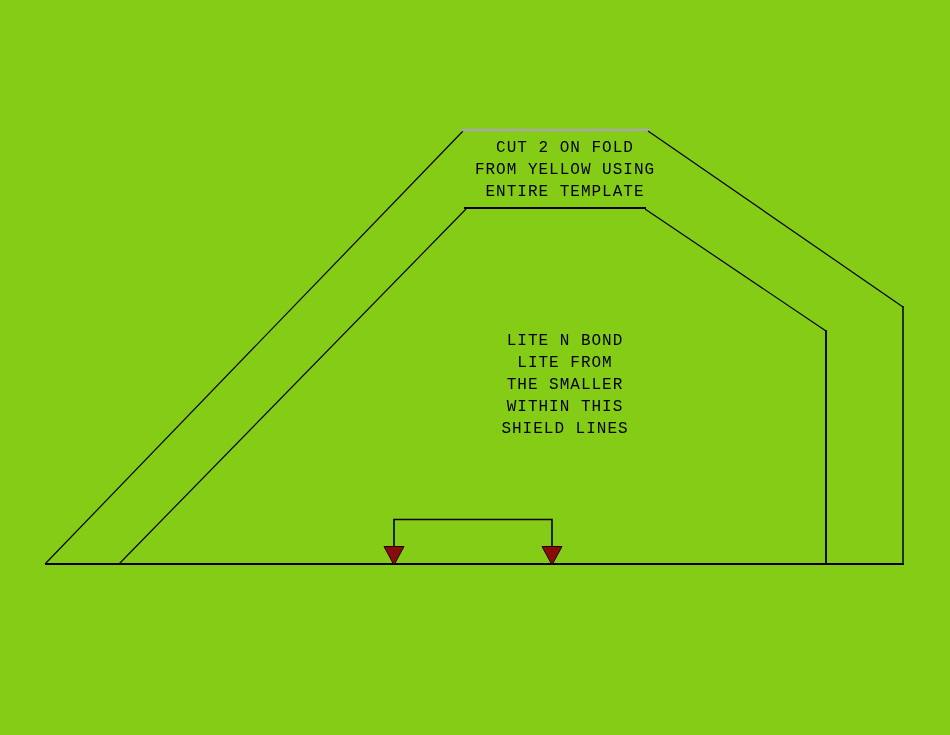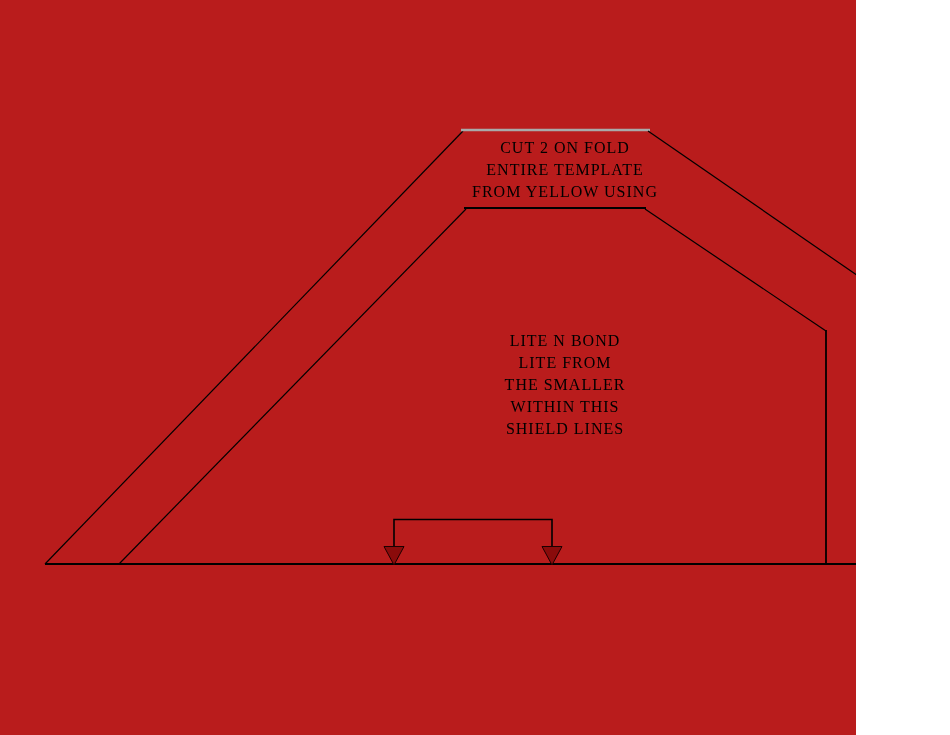--- a/index.html
+++ b/index.html
@@ -2,25 +2,25 @@
 <html><head>
 <meta charset="utf-8">
 <style>
   html, body {
     margin: 0;
     padding: 0;
     background: #ffffff;
   }
   .canvas {
     position: relative;
-    width: 856px;
+    width: 950px;
     height: 735px;
-    background: #b91c1c;
+    background: #84cc16;
     overflow: hidden;
-    font-family: Liberation Serif, serif;
+    font-family: Liberation Mono, monospace;
     color: #000000;
   }
   .drawing {
     position: absolute;
     left: 0;
     top: 0;
   }
   .label {
     position: absolute;
     text-align: center;
@@ -65,22 +65,22 @@
     <line x1="826" y1="330" x2="826" y2="564" stroke-width="1.8" stroke="#000000"></line>
 
     <polyline points="394,548 394,519.5 552,519.5 552,548" fill="none" stroke-width="1.6" stroke="#000000"></polyline>
 
     <polygon points="384,546.5 404,546.5 394,565" stroke="#1c0000" stroke-width="1" fill="#8a0b0b"></polygon>
     <polygon points="542,546.5 562,546.5 552,565" stroke="#1c0000" stroke-width="1" fill="#8a0b0b"></polygon>
   </svg>
 
   <div class="label outer-label">
     <div>CUT 2 ON FOLD</div>
+    <div>FROM YELLOW USING</div>
     <div>ENTIRE TEMPLATE</div>
-    <div>FROM YELLOW USING</div>
   </div>
 
   <div class="label inner-label">
     <div>LITE N BOND</div>
     <div>LITE FROM</div>
     <div>THE SMALLER</div>
     <div>WITHIN THIS</div>
     <div>SHIELD LINES</div>
   </div>
 

